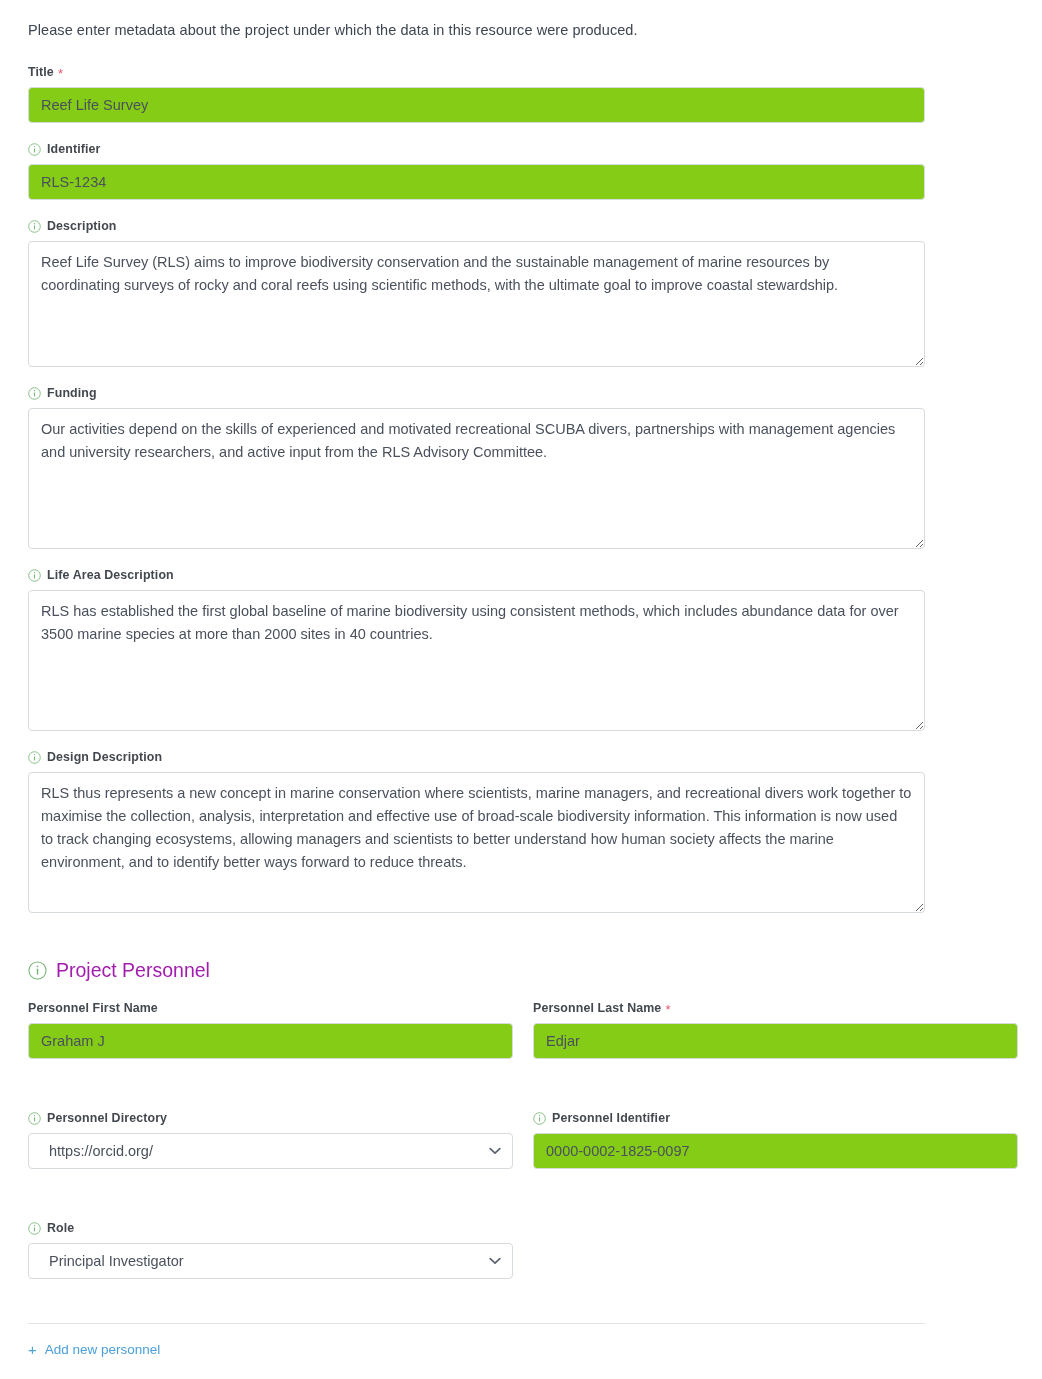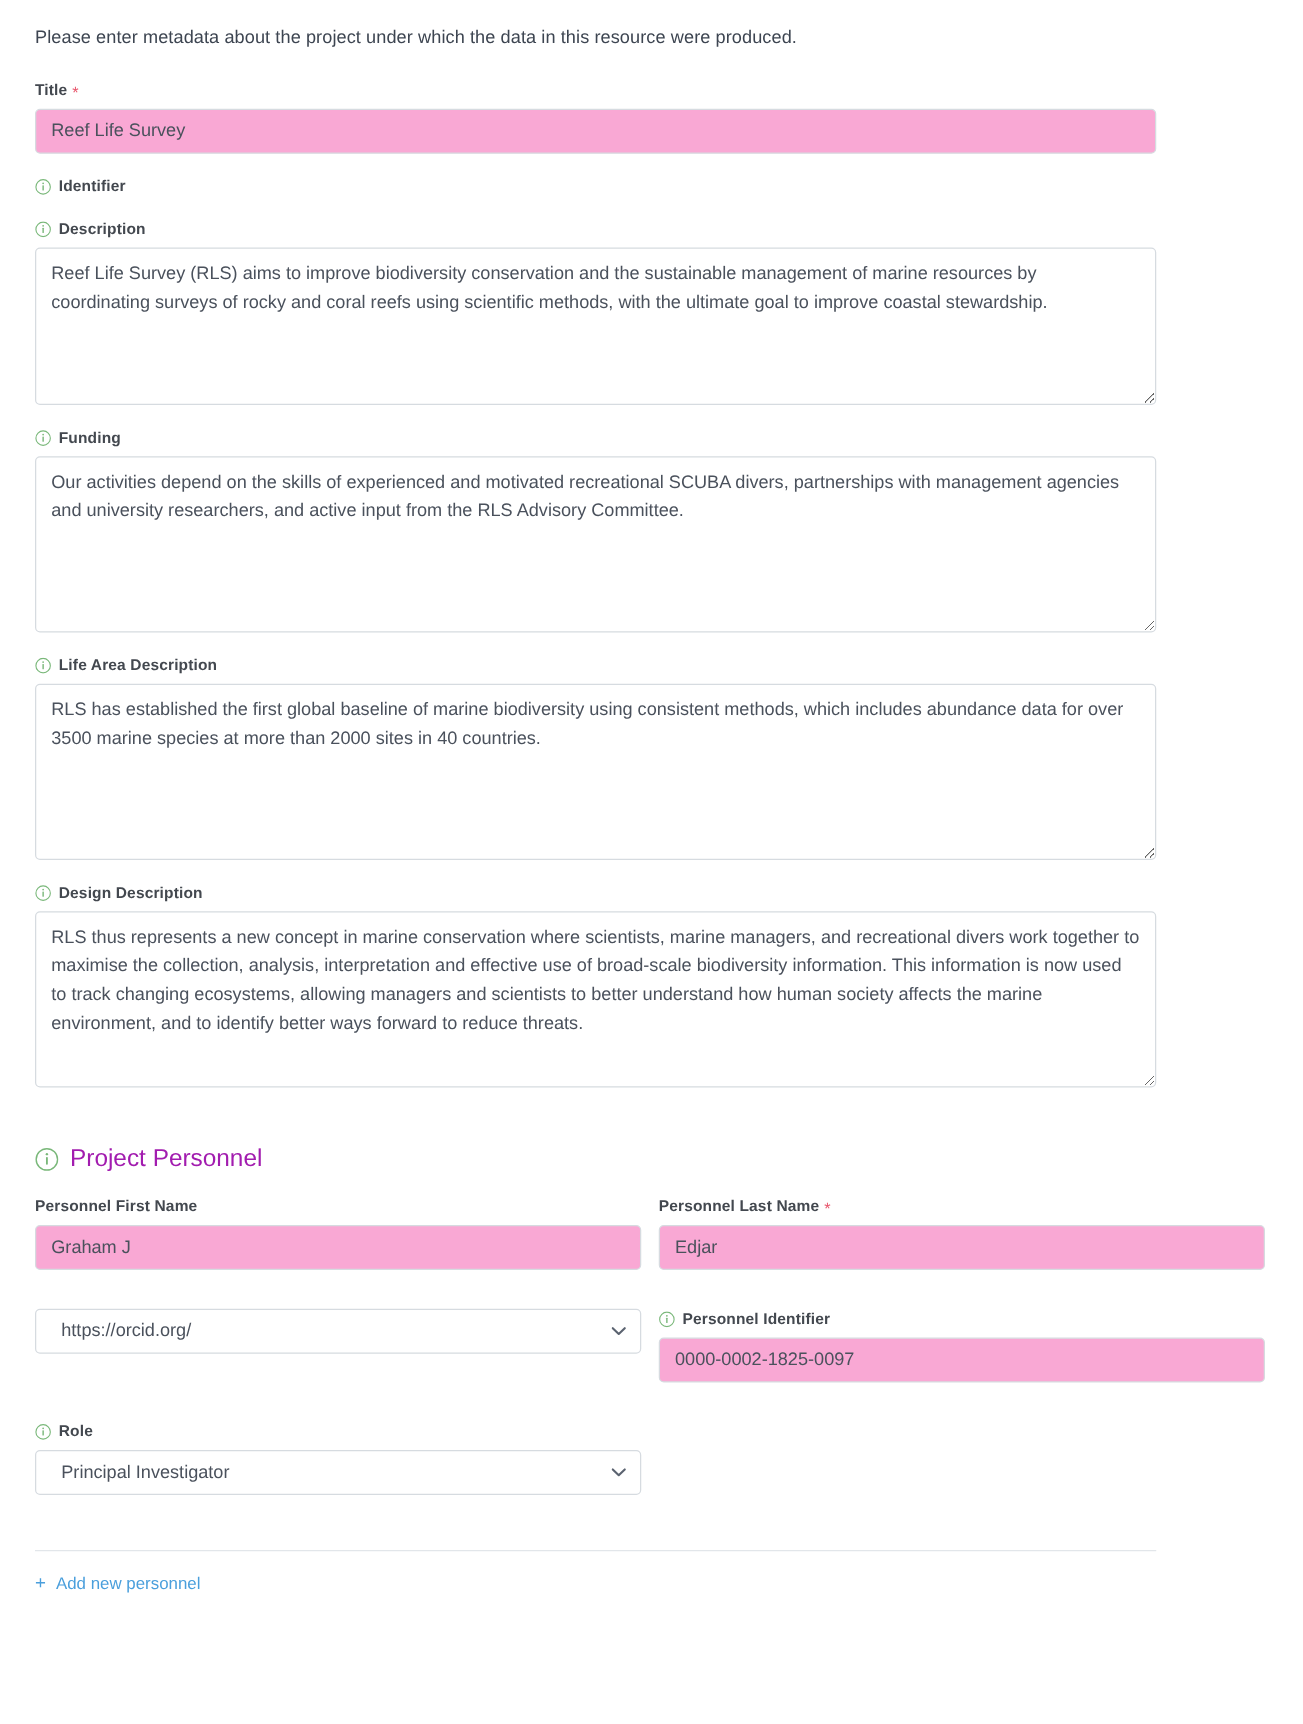--- a/index.html
+++ b/index.html
@@ -67,21 +67,21 @@
 
   
   .text-input {
     box-sizing: border-box;
     display: block;
     width: 100%;
     height: 36px;
     padding: 0 12px;
     border: 1px solid #d6dbe0;
     border-radius: 4px;
-    background: #f9a8d4;
+    background: #84cc16;
     font-family: "Liberation Sans", sans-serif;
     font-size: 14.5px;
     color: #4a515c;
     outline: none;
   }
   .text-area {
     box-sizing: border-box;
     display: block;
     width: 100%;
     padding: 9px 12px;
@@ -140,20 +140,21 @@
     display: inline-block;
   }
   .link-action .li-icon svg { display: block; }
 
   
   .grid2 {
     display: grid;
     grid-template-columns: 485px 485px;
     column-gap: 14px;
     row-gap: 0;
+    gap: 20px;
   }
   .col-span-1 { grid-column: span 1; }
 
   
   .select-wrap {
     position: relative;
     width: 100%;
   }
   select.select-input {
     box-sizing: border-box;
@@ -229,20 +230,21 @@
     <label class="field-label">
       <span class="info-icon">
         <svg viewBox="0 0 16 16" width="13" height="13" aria-hidden="true">
           <circle cx="8" cy="8" r="7.1" fill="none" stroke="#7ab87a" stroke-width="1.1"></circle>
           <circle cx="8" cy="4.5" r="0.85" fill="#7ab87a"></circle>
           <rect x="7.3" y="6.4" width="1.4" height="5.2" rx="0.6" fill="#7ab87a"></rect>
         </svg>
       </span>
       <span class="lbl-text">Identifier</span>
     </label>
+    <input class="text-input" type="text" value="RLS-1234" style="">
   </div>
 
   <div class="field">
     <label class="field-label">
       <span class="info-icon">
         <svg viewBox="0 0 16 16" width="13" height="13" aria-hidden="true">
           <circle cx="8" cy="8" r="7.1" fill="none" stroke="#7ab87a" stroke-width="1.1"></circle>
           <circle cx="8" cy="4.5" r="0.85" fill="#7ab87a"></circle>
           <rect x="7.3" y="6.4" width="1.4" height="5.2" rx="0.6" fill="#7ab87a"></rect>
         </svg>
@@ -318,20 +320,30 @@
 
       <div class="field">
         <label class="field-label">
           <span class="lbl-text">Personnel Last Name</span>
           <span class="req">*</span>
         </label>
         <input class="text-input" type="text" value="Edjar" style="">
       </div>
 
       <div class="field row-gap">
+        <label class="field-label">
+          <span class="info-icon">
+            <svg viewBox="0 0 16 16" width="13" height="13" aria-hidden="true">
+              <circle cx="8" cy="8" r="7.1" fill="none" stroke="#7ab87a" stroke-width="1.1"></circle>
+              <circle cx="8" cy="4.5" r="0.85" fill="#7ab87a"></circle>
+              <rect x="7.3" y="6.4" width="1.4" height="5.2" rx="0.6" fill="#7ab87a"></rect>
+            </svg>
+          </span>
+          <span class="lbl-text">Personnel Directory</span>
+        </label>
         <div class="select-wrap">
           <select class="select-input">
             <option>https://orcid.org/</option>
           </select>
           <span class="chev">
             <svg viewBox="0 0 12 8" width="12" height="8" aria-hidden="true">
               <path d="M1.2 1.6 L6 6.2 L10.8 1.6" fill="none" stroke="#5b6370" stroke-width="1.7" stroke-linecap="round" stroke-linejoin="round"></path>
             </svg>
           </span>
         </div>

